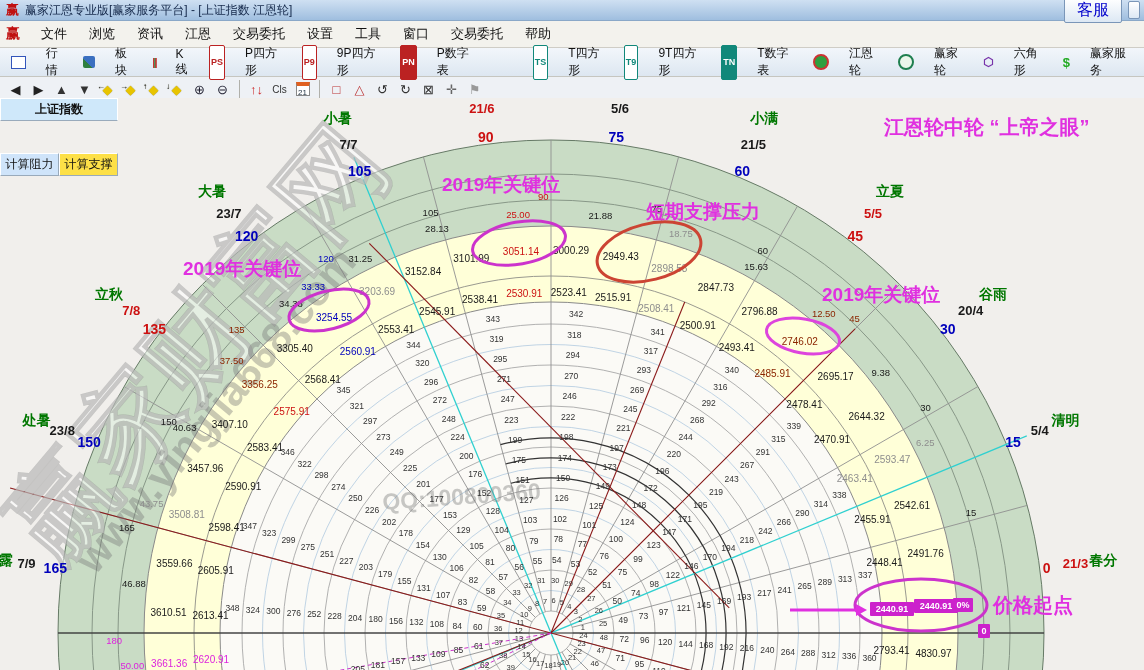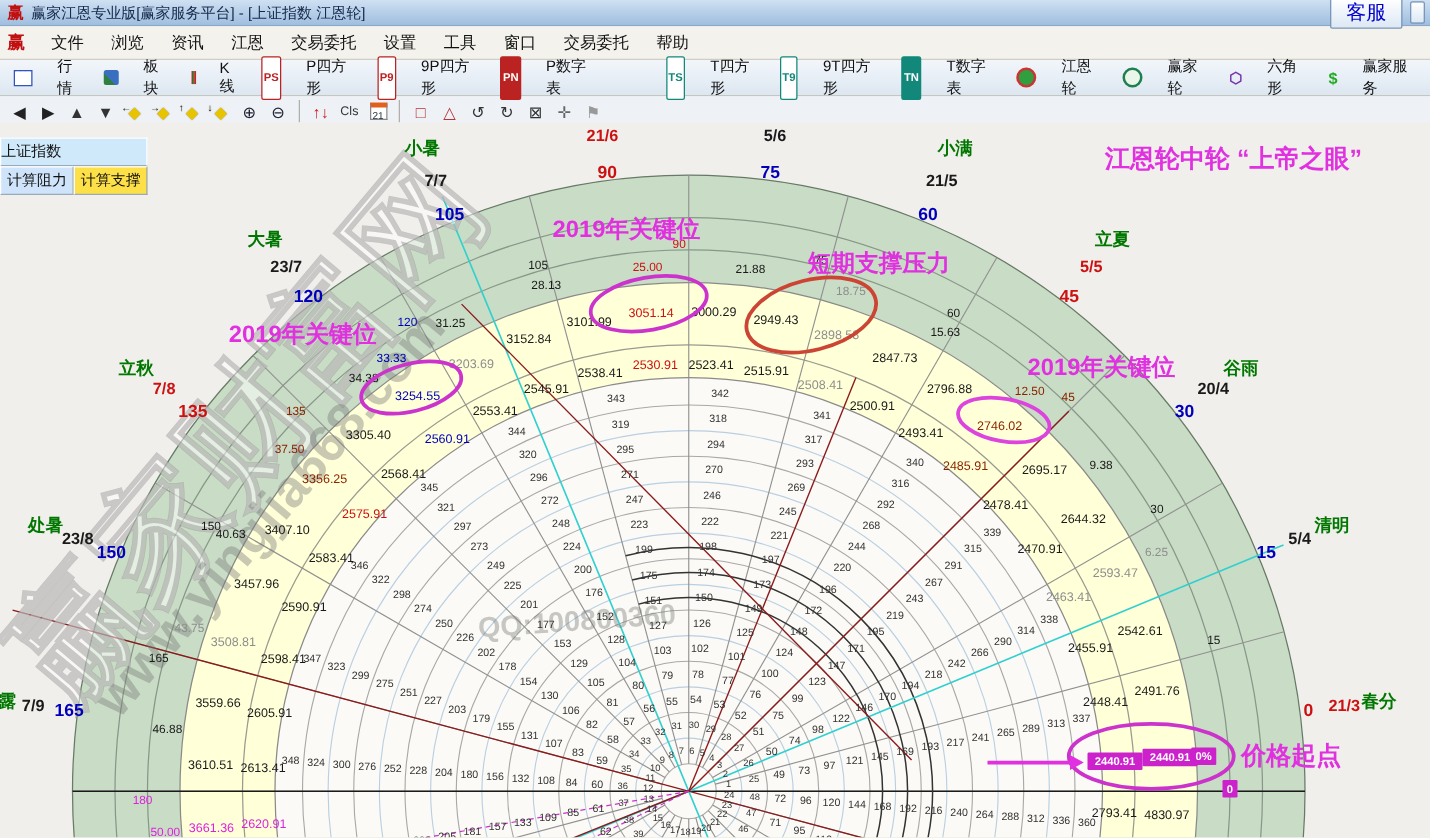--- a/index.html
+++ b/index.html
@@ -47,24 +47,24 @@
   .diamond em{position:absolute;left:0;right:0;top:3px;font-size:8px;font-style:normal;color:#222;}
   .cls-txt{font-size:10px;color:#333;}
   .cal{width:14px;height:14px;border:1px solid #888;background:#fff;font-size:8px;line-height:14px;
        text-align:center;border-top:4px solid #e06020;box-sizing:border-box;color:#234;}
   
   .chart{position:absolute;left:0;top:98px;width:1144px;height:572px;background:#f1efec;}
   .chart svg{position:absolute;left:0;top:0;}
   
   .panel{position:absolute;left:0;top:0;width:118px;z-index:5;font-size:12px;}
   .panel .hdr{background:#cfe8fa;border:1px solid #fff;border-bottom-color:#9ab;
-              text-align:left;font-weight:normal;color:#111;padding:2px 0;margin-top:12px;}
+              text-align:center;font-weight:bold;color:#111;padding:2px 0;}
   .panel .row{background:#c9e2f8;border:1px solid #fff;color:#8b2500;padding:2px 2px;white-space:nowrap;overflow:hidden;}
   .panel .row.navy{color:#00007f;}
-  .panel .btns{display:flex;}
+  .panel .btns{display:flex;margin-top:32px;}
   .panel .pbtn{flex:1;text-align:center;padding:2px 0;border:1px solid #fff;
                border-right-color:#9ab;border-bottom-color:#9ab;color:#111;}
   .pbtn.blue{background:#cfe4fa;} .pbtn.green{background:#fde047;}
 </style>
 </head>
 <body>
 
 <div class="titlebar">
   <span class="logo">赢</span>
   <span class="title">赢家江恩专业版[赢家服务平台] - [上证指数 江恩轮]</span>

